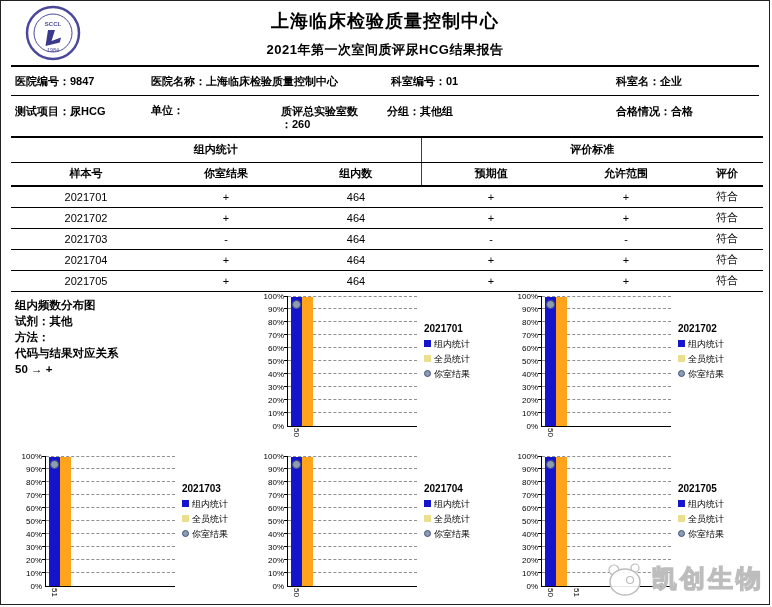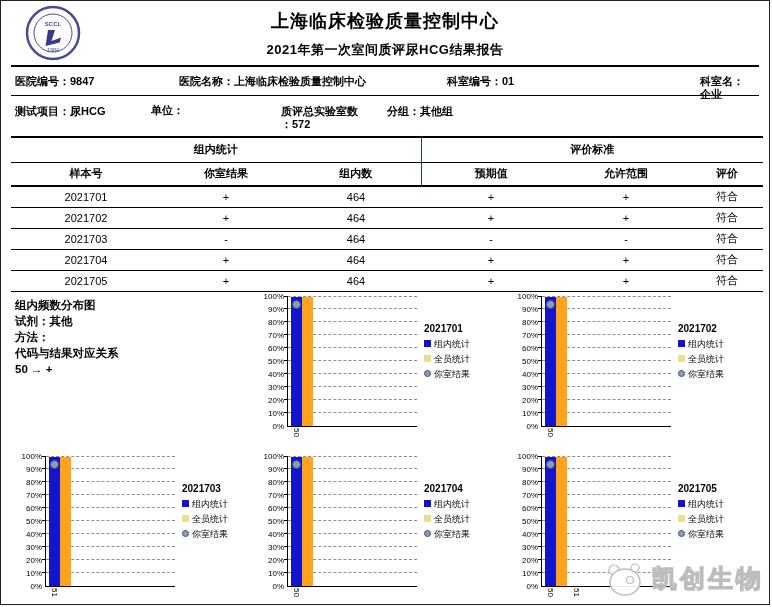--- a/index.html
+++ b/index.html
@@ -9,21 +9,21 @@
 
   
   .header { position:relative; height:66px; margin:0 10px; border-bottom:2px solid #000; }
   .logo { position:absolute; left:14px; top:4px; width:56px; height:56px; }
   .titles { text-align:center; padding-top:8px; }
   .title { font-size:18px; font-weight:bold; letter-spacing:1px; }
   .subtitle { font-size:13px; font-weight:bold; margin-top:8px; letter-spacing:0.5px; }
 
   
   .info-row { display:flex; margin:0 10px; font-size:11px; font-weight:bold; align-items:flex-start; }
-  #info-row-1 { height:29px; padding-top:8px; border-bottom:1px solid #000;gap:28px; }
+  #info-row-1 { height:29px; padding-top:8px; border-bottom:1px solid #000; }
   #info-row-2 { height:40px; padding-top:9px; }
   .info-cell { padding-left:4px; line-height:13px; }
   .info-cell .lbl, .info-cell .val { display:inline-block; }
 
   
   table.results { border-collapse:collapse; width:752px; margin:0 10px; border-top:2px solid #000; table-layout:fixed; }
   .results th { font-size:11px; font-weight:bold; text-align:center; }
   .results .group-row th { height:25px; border-bottom:1px solid #000; }
   .results .col-row th { height:24px; border-bottom:2px solid #000; }
   .results th.divider { border-left:1px solid #0c4a6e; }
@@ -79,22 +79,23 @@
 
   <div class="info-row" id="info-row-1">
       <div class="info-cell" style="width: 136px;"><span class="lbl">医院编号：</span><span class="val">9847</span></div>
       <div class="info-cell" style="width: 240px;"><span class="lbl">医院名称：</span><span class="val">上海临床检验质量控制中心</span></div>
       <div class="info-cell" style="width: 225px;"><span class="lbl">科室编号：</span><span class="val">01</span></div>
       <div class="info-cell" style="flex: 1 1 0%;"><span class="lbl">科室名：</span><span class="val">企业</span></div>
     </div>
   <div class="info-row" id="info-row-2">
       <div class="info-cell" style="width: 136px;"><span class="lbl">测试项目：</span><span class="val">尿HCG</span></div>
       <div class="info-cell" style="width: 130px; font-family: Liberation Mono, monospace;"><span class="lbl">单位：</span><span class="val"></span></div>
-      <div class="info-cell" style="width: 106px;"><span class="lbl">质评总实验室数</span><span class="val">：572</span></div>
+      <div class="info-cell" style="width: 106px;"><span class="lbl">质评总实验室数</span><span class="val">：260</span></div>
       <div class="info-cell" style="width: 229px;"><span class="lbl">分组：</span><span class="val">其他组</span></div>
+      <div class="info-cell" style="flex: 1 1 0%;"><span class="lbl">合格情况：</span><span class="val">合格</span></div>
     </div>
 
   <table class="results" id="results-table">
       <colgroup>
         <col style="width: 150px;">
         <col style="width: 130px;">
         <col style="width: 130px;">
         <col style="width: 140px;">
         <col style="width: 130px;">
         <col style="width: 72px;">

